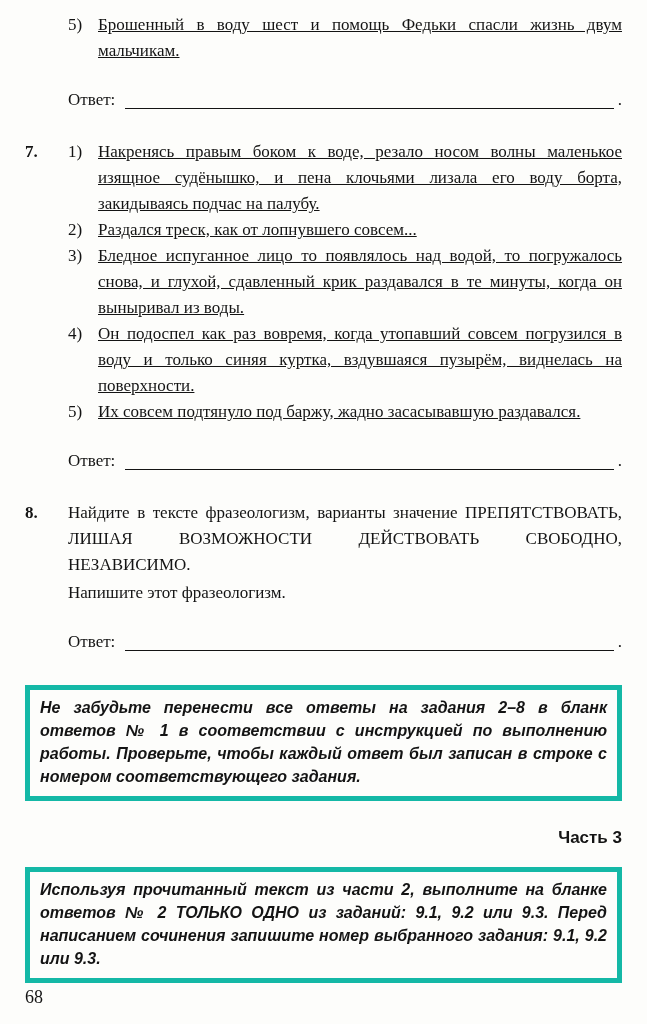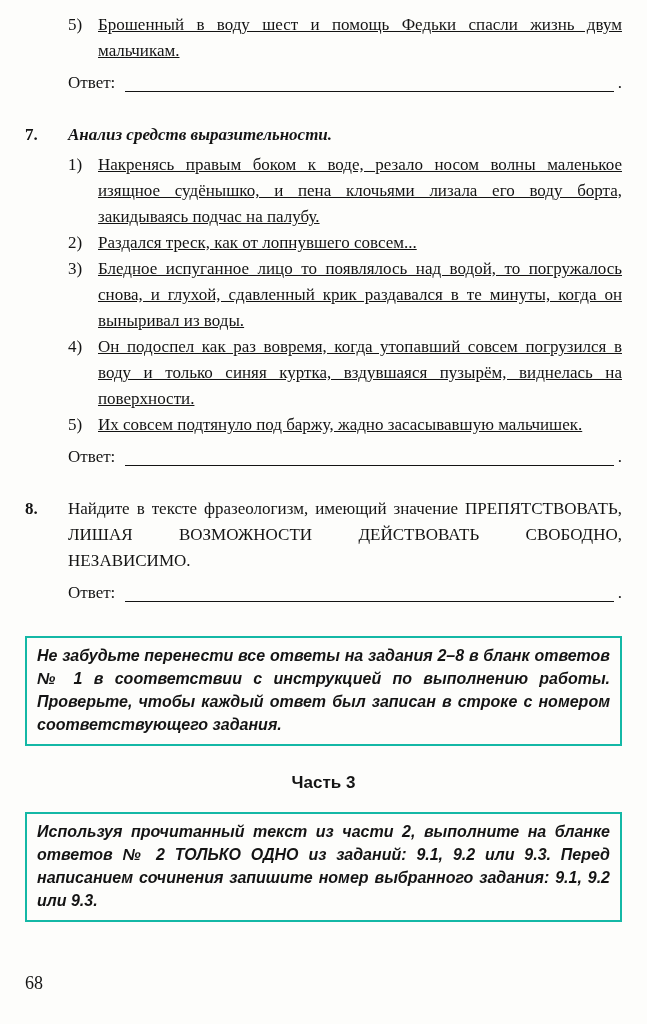--- a/index.html
+++ b/index.html
@@ -56,60 +56,60 @@
   }
   .opttext {
     flex: 1;
     min-width: 0;
     text-align: justify;
     text-decoration: underline;
   }
   .answer-row {
     display: flex;
     align-items: flex-end;
-    margin-top: 6px;
+    margin-top: 23px;
   }
   .answer-label {
     flex-shrink: 0;
   }
   .answer-line {
     flex: 1;
     border-bottom: 1px solid #141414;
     margin: 0 4px 4px 10px;
     height: 1px;
   }
   .answer-dot {
     flex-shrink: 0;
   }
   .gap-md { height: 26px; }
   .gap-lg { height: 30px; }
   .notice-box {
-    border: 2px solid #14b8a6;
+    border: 5px solid #14b8a6;
     padding: 6px 10px 8px 10px;
     font-family: "Liberation Sans", sans-serif;
     font-weight: bold;
     font-style: italic;
     font-size: 16px;
     line-height: 23px;
     text-align: justify;
   }
   .part-title {
-    text-align: center;
+    text-align: right;
     font-family: "Liberation Sans", sans-serif;
     font-weight: bold;
     font-size: 17px;
     margin: 24px 0 16px 0;
   }
   .caps-term {
     text-transform: none;
   }
   .page-number {
     position: absolute;
     left: 25px;
-    bottom: 28px;
+    bottom: 14px;
     font-size: 18px;
   }
 </style>
 </head>
 <body>
 
 <div class="page">
 
   <div class="offset">
     <div class="opt">
@@ -121,55 +121,55 @@
       <span class="answer-line"></span>
       <span class="answer-dot">.</span>
     </div>
   </div>
 
   <div class="gap-md"></div>
 
   <div class="question">
     <div class="qnum">7.</div>
     <div class="qbody">
-      <div class="qtitle">Анализ средств выразительности.</div>
       <div class="opt">
         <span class="optnum">1)</span>
         <div class="opttext">Накренясь правым боком к воде, резало носом волны маленькое изящное судёнышко, и пена клочьями лизала его воду борта, закидываясь подчас на палубу.</div>
       </div>
       <div class="opt">
         <span class="optnum">2)</span>
         <div class="opttext">Раздался треск, как от лопнувшего совсем...</div>
       </div>
       <div class="opt">
         <span class="optnum">3)</span>
         <div class="opttext">Бледное испуганное лицо то появлялось над водой, то погружалось снова, и глухой, сдавленный крик раздавался в те минуты, когда он выныривал из воды.</div>
       </div>
       <div class="opt">
         <span class="optnum">4)</span>
         <div class="opttext">Он подоспел как раз вовремя, когда утопавший совсем погрузился в воду и только синяя куртка, вздувшаяся пузырём, виднелась на поверхности.</div>
       </div>
       <div class="opt">
         <span class="optnum">5)</span>
-        <div class="opttext">Их совсем подтянуло под баржу, жадно засасывавшую мальчишек.</div>
+        <div class="opttext">Их совсем подтянуло под баржу, жадно засасывавшую раздавался.</div>
       </div>
       <div class="answer-row">
         <span class="answer-label">Ответ:</span>
         <span class="answer-line"></span>
         <span class="answer-dot">.</span>
       </div>
     </div>
   </div>
 
   <div class="gap-md"></div>
 
   <div class="question">
     <div class="qnum">8.</div>
     <div class="qbody">
-      <p class="para"><span>Найдите в тексте фразеологизм, имеющий значение</span> <span class="caps-term">ПРЕПЯТСТВОВАТЬ, ЛИШАЯ ВОЗМОЖНОСТИ ДЕЙСТВОВАТЬ СВОБОДНО, НЕЗАВИСИМО.</span></p>
+      <p class="para"><span>Найдите в тексте фразеологизм, варианты значение</span> <span class="caps-term">ПРЕПЯТСТВОВАТЬ, ЛИШАЯ ВОЗМОЖНОСТИ ДЕЙСТВОВАТЬ СВОБОДНО, НЕЗАВИСИМО.</span></p>
+      <p class="para">Напишите этот фразеологизм.</p>
       <div class="answer-row">
         <span class="answer-label">Ответ:</span>
         <span class="answer-line"></span>
         <span class="answer-dot">.</span>
       </div>
     </div>
   </div>
 
   <div class="gap-lg"></div>
 

